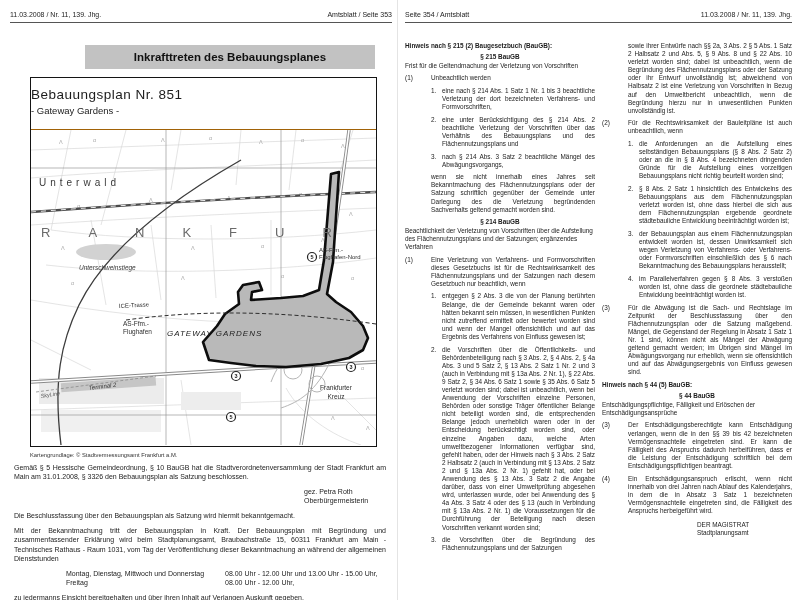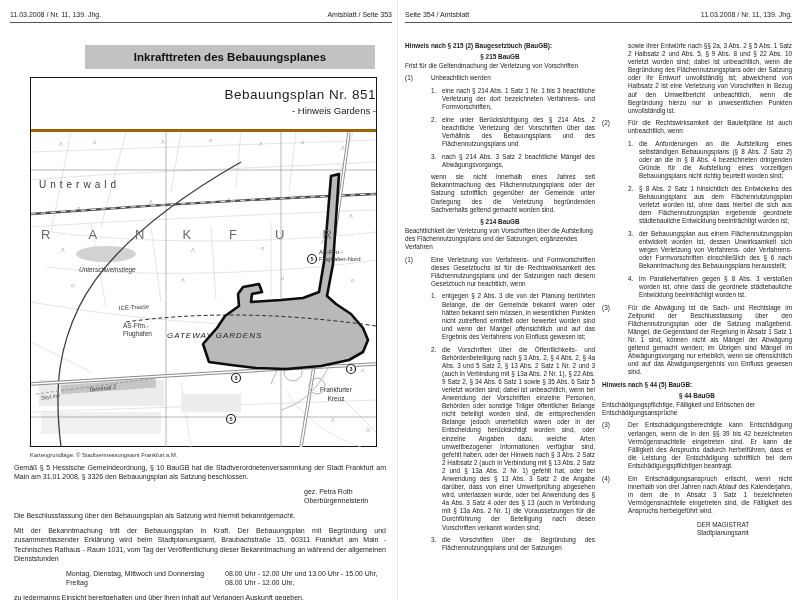--- a/index.html
+++ b/index.html
@@ -7,21 +7,21 @@
          font-family:"Liberation Sans","DejaVu Sans",sans-serif;color:#1c1c1c;text-decoration:underline;}
   .abs{position:absolute;}
   
   .hdr{font-size:7px;color:#222;white-space:nowrap;}
   .rule{border-top:1px solid #555;height:0;}
   .pagegap{width:1px;background:#e4e4e4;}
   
   .banner{background:#c2c2c2;text-align:center;font-weight:bold;font-size:11.5px;
           line-height:24px;color:#111;}
   .mapbox{border:1.3px solid #141414;background:#fff;}
-  .maptitle{text-align:right;border-bottom:3px solid #a16207;height:51px;}
+  .maptitle{text-align:left;border-bottom:1px solid #a16207;height:51px;}
   .pt1{font-size:13.5px;padding-top:9px;letter-spacing:.5px;}
   .pt2{font-size:9.5px;padding-top:3px;}
   .caption{font-size:5.8px;color:#333;}
   .body7{font-size:7px;line-height:9.3px;text-align:justify;}
   .body7 p{margin:0 0 5.5px 0;}
   .sig{font-size:7px;line-height:9.3px;margin:0 0 5.5px 290px;}
   .hoursrow{display:flex;font-size:7px;line-height:9.3px;margin-left:52px;}
   .hoursrow .hl{width:159px;flex:none;}
   .hoursrow .hv{flex:1;}
   .hours{margin:0 0 5.5px 0;}
@@ -47,21 +47,21 @@
 
   <div class="abs hdr" style="left:10px;top:11px;">11.03.2008 / Nr. 11, 139. Jhg.</div>
   <div class="abs hdr" style="right:408px;top:11px;">Amtsblatt / Seite 353</div>
   <div class="abs rule" style="left:10px;top:22px;width:382px;"></div>
 
   <div class="abs banner" style="left:85px;top:45px;width:290px;height:24px;">Inkrafttreten des Bebauungsplanes</div>
 
   <div class="abs mapbox" style="left:30px;top:77px;width:345px;height:368px;">
     <div class="maptitle">
       <div class="pt1">Bebauungsplan Nr. 851</div>
-      <div class="pt2">- Hinweis Gardens -</div>
+      <div class="pt2">- Gateway Gardens -</div>
     </div>
     <svg width="345" height="315" viewBox="0 0 345 315">
 
       <g stroke="#d9d9d9" stroke-width="0.7" fill="none">
         <path d="M0,20 L345,8"></path>
           <path d="M0,48 C90,40 230,36 345,30"></path>
         <path d="M40,0 L20,100"></path>
           <path d="M95,0 L70,95"></path>
           <path d="M150,0 L140,60"></path>
         <path d="M210,0 L205,55"></path>

